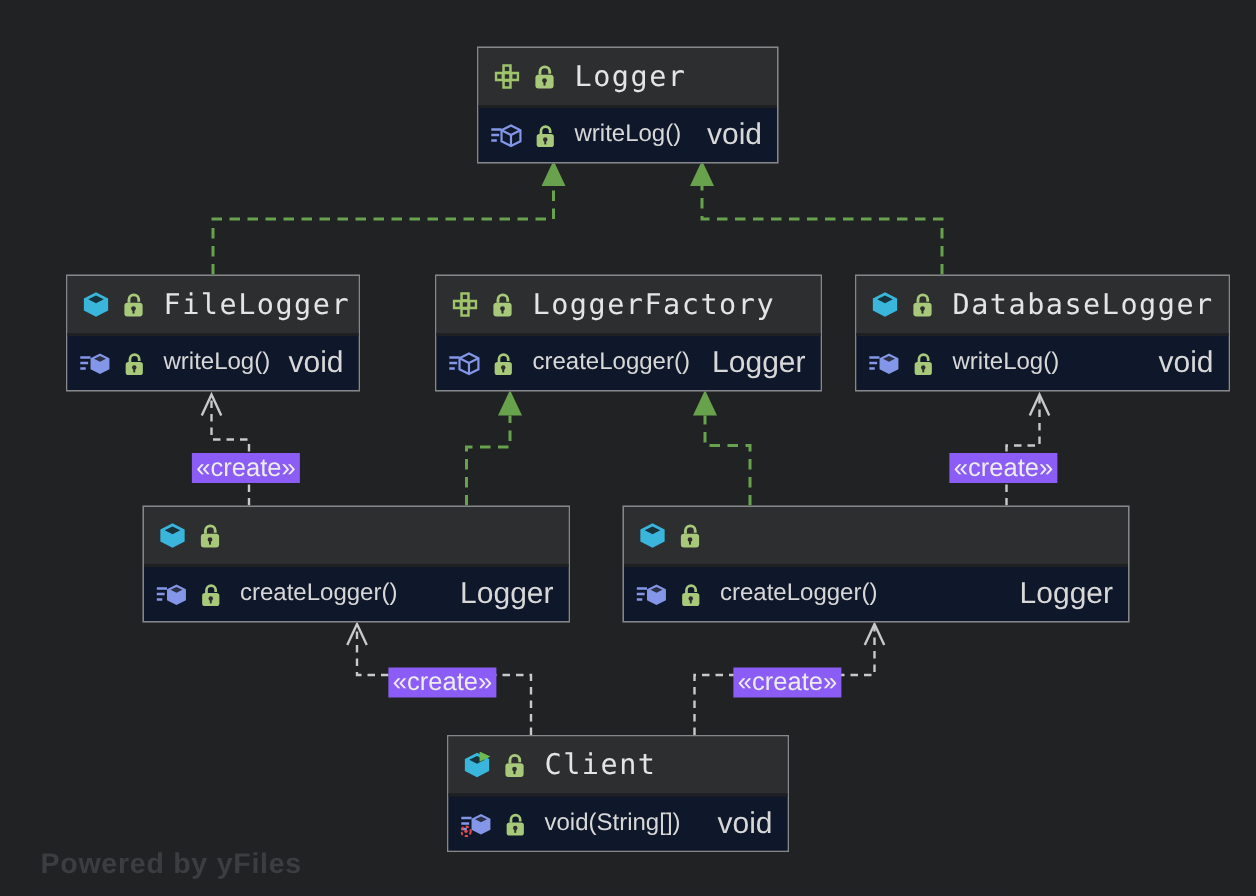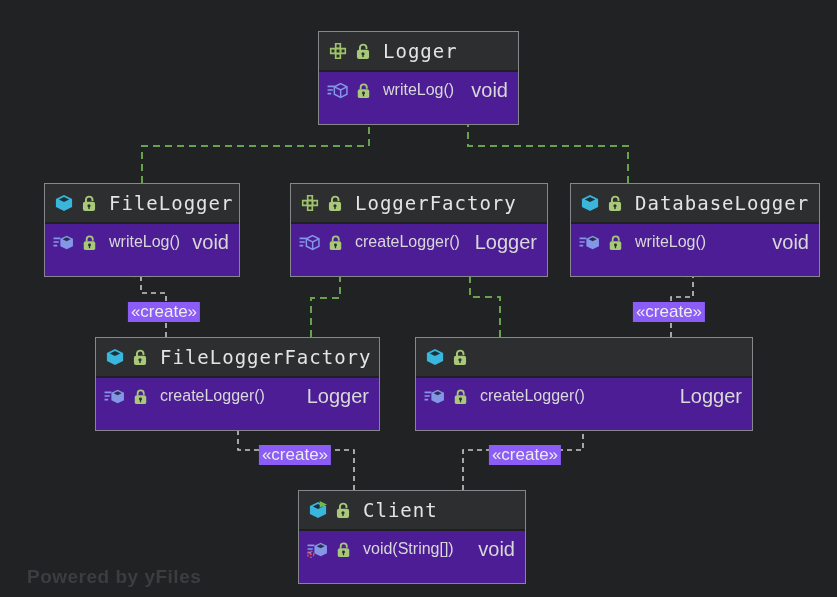--- a/index.html
+++ b/index.html
@@ -10,22 +10,22 @@
   #edges{position:absolute;left:0;top:0;z-index:1;}
   .node{
     position:absolute;z-index:2;box-sizing:border-box;
     border:1.5px solid #85878a;background:#2c2e30;
   }
   .node-header{
     display:flex;align-items:center;height:38px;padding:0 10px 0 10px;
     background:#2c2e30;
   }
   .node-row{
-    display:flex;align-items:center;height:36px;padding:0 10px 16px 8px;
-    background:#4c1d95;border-top:2px solid #1f2022;
+    display:flex;align-items:center;height:36px;padding:0 10px 0 8px;
+    background:#0f172a;border-top:2px solid #1f2022;
   }
   .icon{display:inline-flex;align-items:center;flex:0 0 auto;}
   .icon + .icon{margin-left:8px;}
   .title{
     margin-left:12px;color:#e4e4e4;font-family:"DejaVu Sans Mono",monospace;
     font-size:19px;letter-spacing:1px;white-space:nowrap;
   }
   .m-name{
     margin-left:12px;color:#d8d8d8;font-size:16px;white-space:nowrap;
   }
@@ -268,21 +268,20 @@
       <span class="icon">
           <svg width="18" height="18">
             <use href="#sym-class"></use>
           </svg>
         </span>
       <span class="icon">
           <svg width="16" height="18">
             <use href="#sym-lock"></use>
           </svg>
         </span>
-      <span class="title">FileLoggerFactory</span>
     </div>
     <div class="node-row">
       <span class="icon">
           <svg width="21" height="17">
             <use href="#sym-method-solid"></use>
           </svg>
         </span>
       <span class="icon">
           <svg width="15" height="17">
             <use href="#sym-lock"></use>

